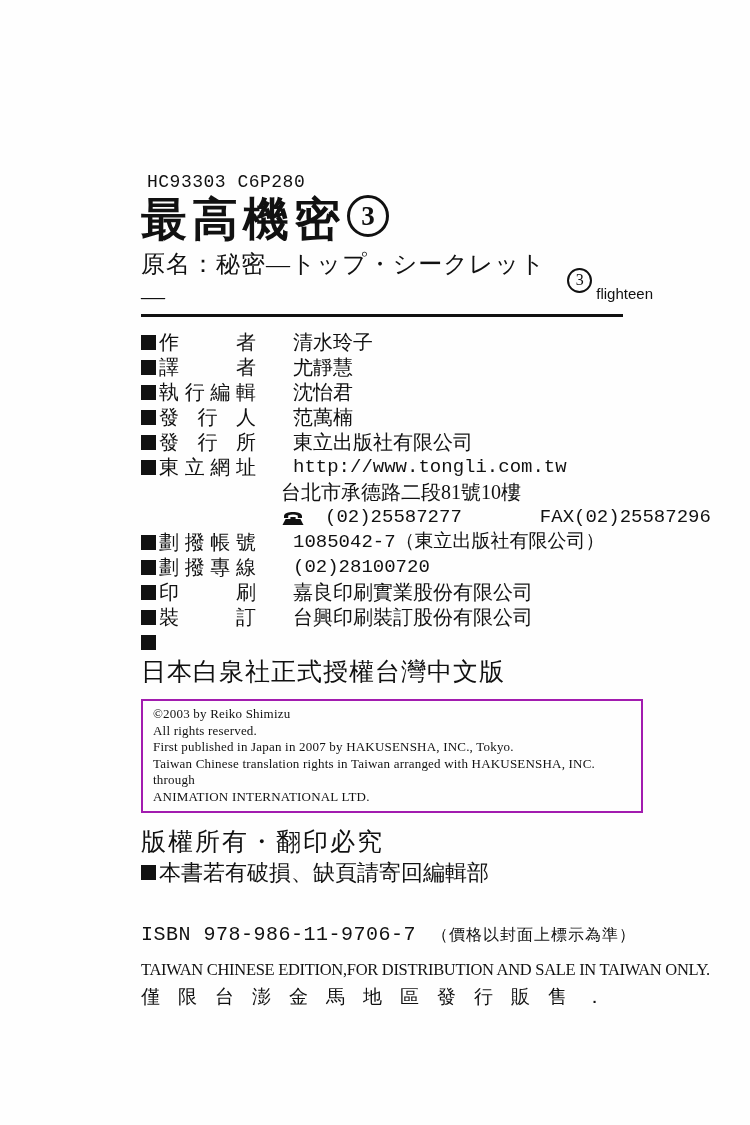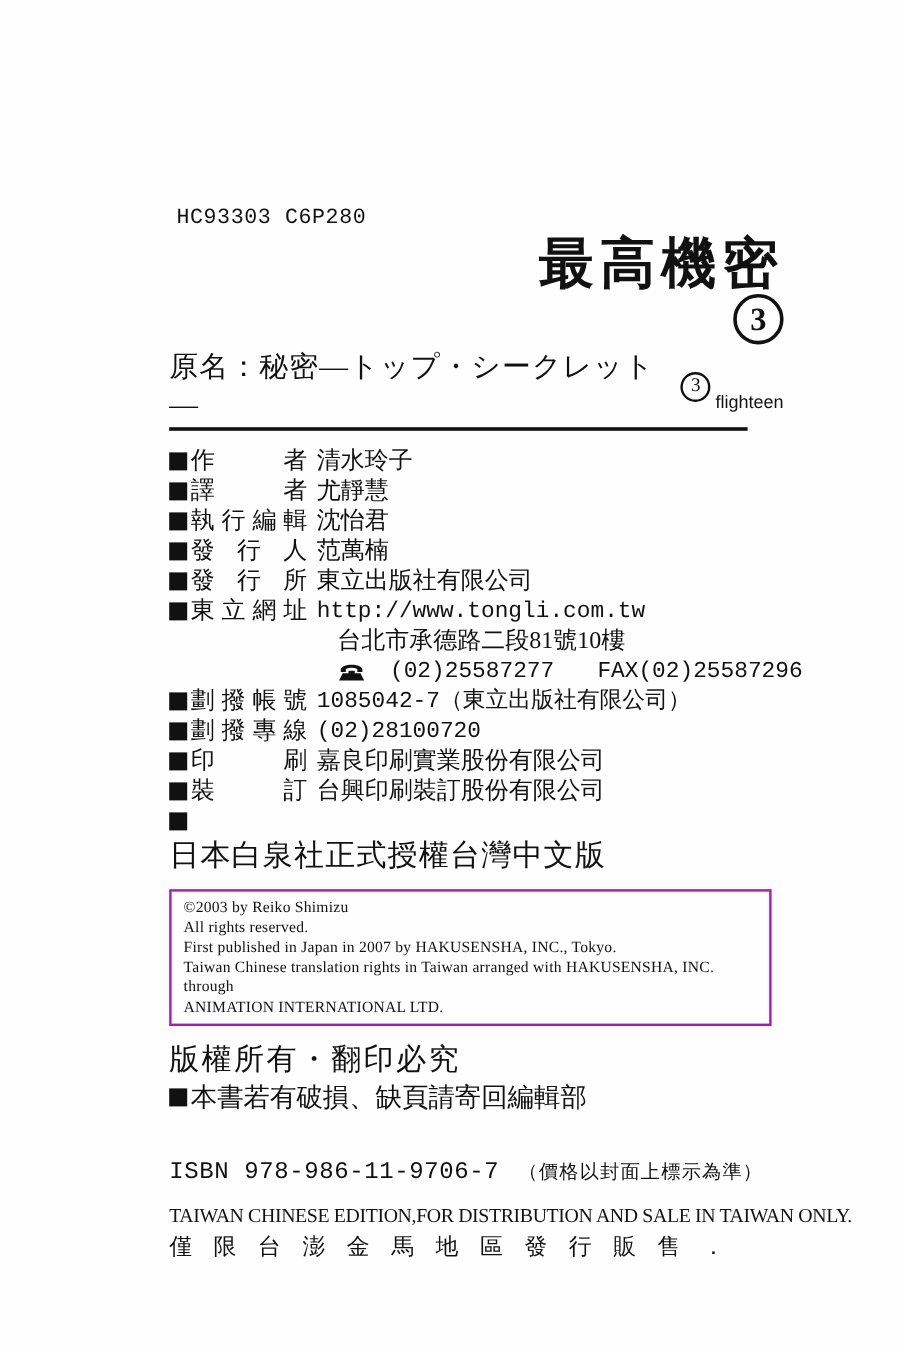--- a/index.html
+++ b/index.html
@@ -15,21 +15,21 @@
   .content{position:absolute;left:141px;top:172px;width:512px;}
 
   .code-line{
     font-family:"Liberation Mono","DejaVu Sans Mono",monospace;
     font-size:18px;line-height:20px;letter-spacing:.5px;
     padding-left:6px;
   }
   .book-title{
     font-size:46px;font-weight:bold;line-height:50px;
     letter-spacing:5px;margin-top:3px;
-    display:flex;align-items:flex-end;flex-direction:column;
+    display:flex;align-items:flex-start;
   }
   .circ{
     display:inline-flex;align-items:center;justify-content:center;
     border:3px solid #111;border-radius:50%;
     width:36px;height:36px;font-size:27px;font-weight:bold;
     letter-spacing:0;margin-left:2px;flex:0 0 auto;
   }
   .orig-line{
     font-size:24px;line-height:32px;margin-top:3px;
     display:flex;align-items:center;letter-spacing:1px;
@@ -44,26 +44,26 @@
     font-family:"Liberation Sans","DejaVu Sans",sans-serif;
     font-size:15px;letter-spacing:0;align-self:flex-end;padding-bottom:2px;
   }
   .rule{height:3px;background:#111;width:482px;margin-top:2px;}
 
   .credits{margin-top:13px;}
   .row{display:flex;align-items:center;height:25px;font-size:20px;line-height:25px;}
   .sq{display:inline-block;width:15px;height:15px;background:#111;margin-right:3px;flex:0 0 auto;}
   .justify-label{display:inline-flex;justify-content:space-between;width:97px;flex:0 0 auto;}
   .justify-label span{display:inline-block;}
-  .val{margin-left:8px;white-space:nowrap;text-align:center;}
+  .val{margin-left:37px;white-space:nowrap;text-align:center;}
   .mono{font-family:"Liberation Mono","DejaVu Sans Mono",monospace;font-size:19px;letter-spacing:0;}
   .indent-row{padding-left:140px;}
   .phone-row{display:flex;align-items:center;gap:20px;}
   .phone-icon{flex:0 0 auto;display:inline-flex;align-items:center;}
-  .fax{margin-left:16px;}
+  .fax{margin-left:58px;}
   .date-row{display:flex;align-items:center;height:25px;font-size:20px;line-height:25px;}
 
   .license-line{font-size:25px;line-height:30px;margin-top:2px;letter-spacing:1px;}
 
   .copy-box{
     margin-top:12px;width:478px;
     border:2px solid #a21caf;
     padding:5px 10px 6px 10px;
     font-size:13px;line-height:16.5px;
     letter-spacing:.2px;

